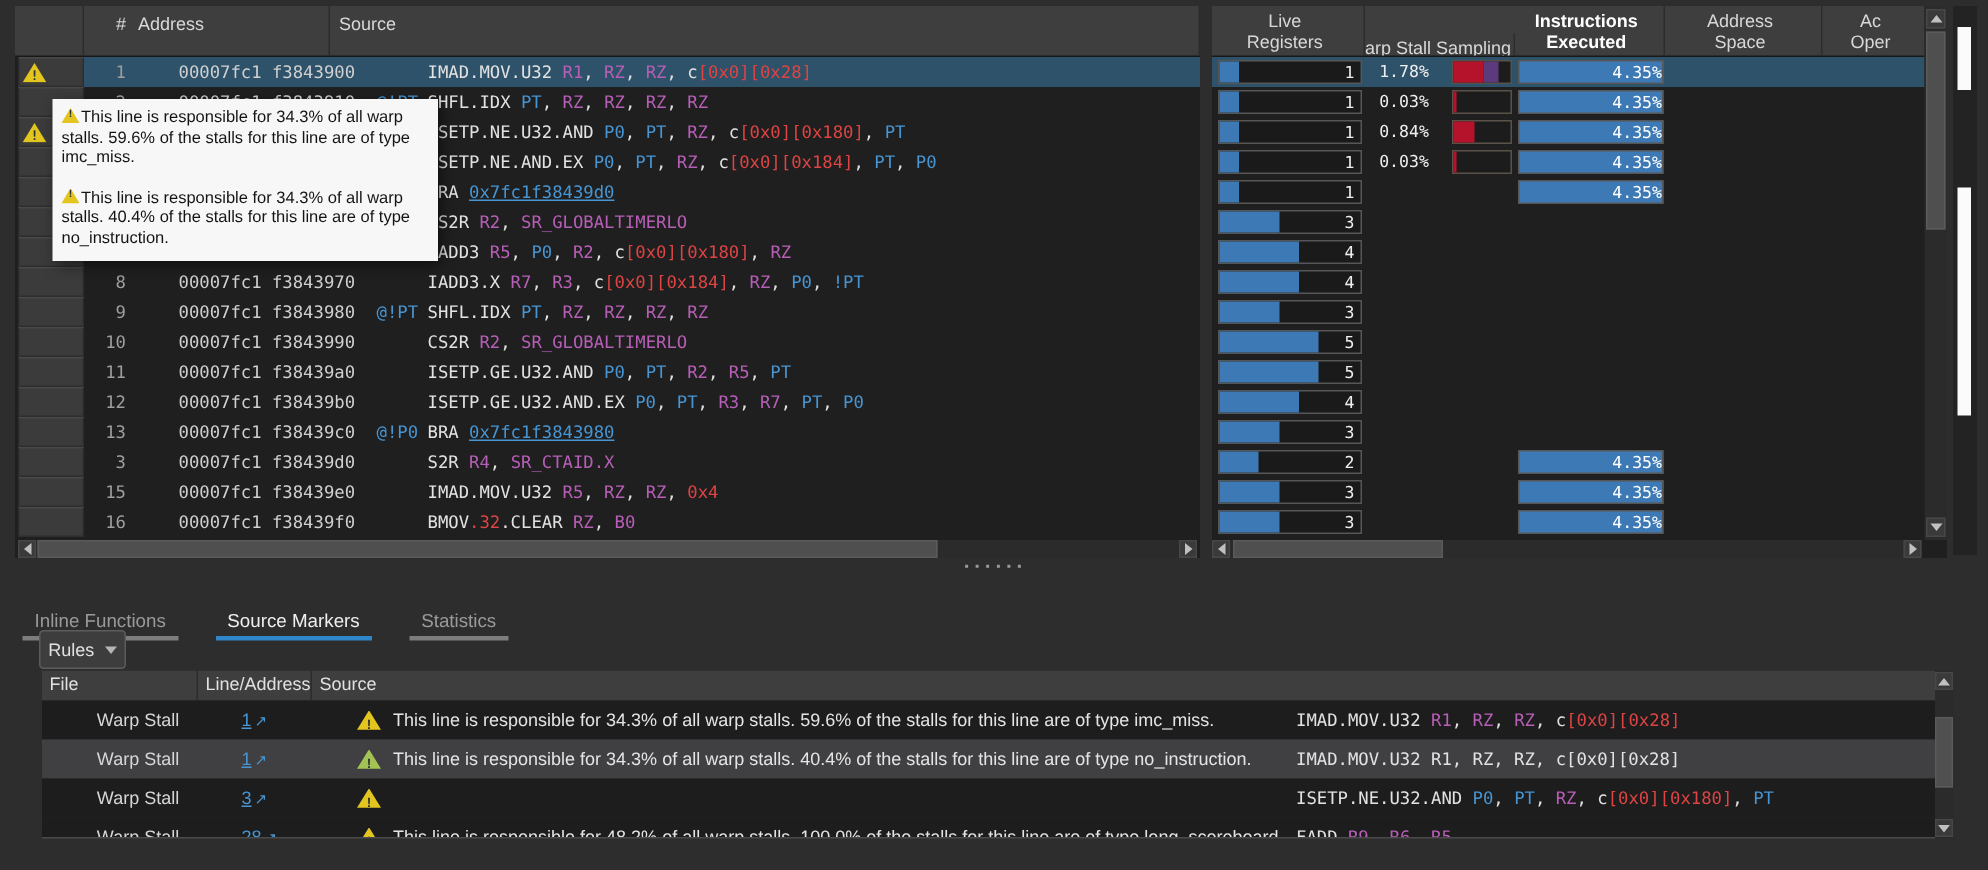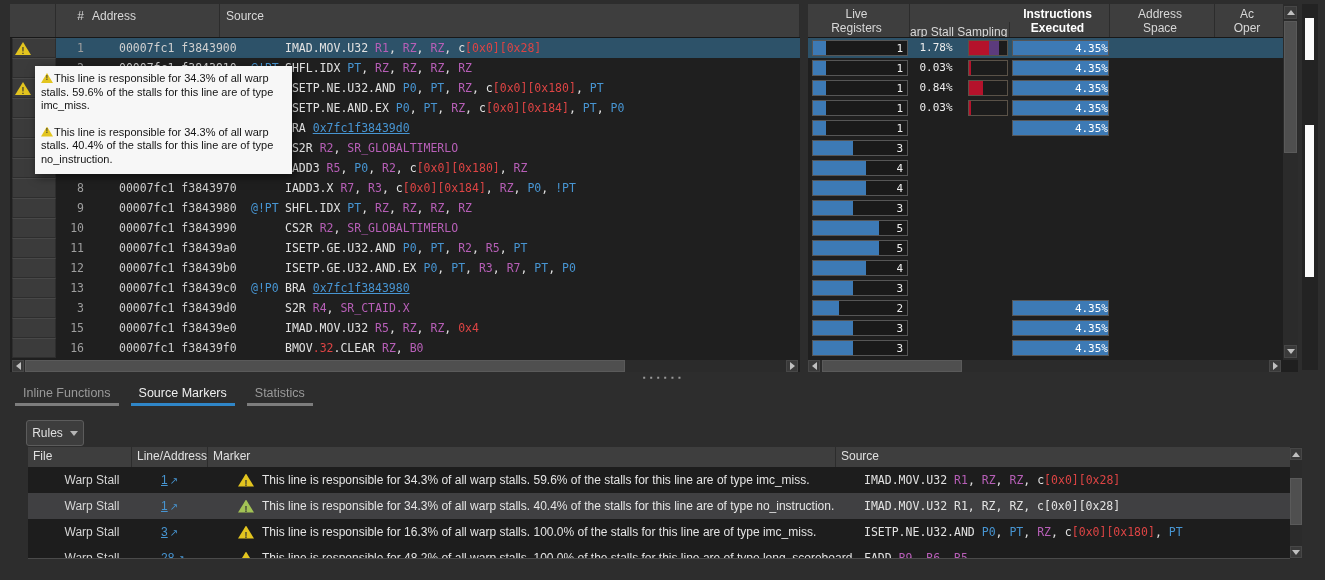--- a/index.html
+++ b/index.html
@@ -86,21 +86,21 @@
   
   .tooltip { position:absolute; left:35px; top:66px; width:257px; background:#f7f7f7;
              color:#141414; font-size:11px; line-height:13.5px; padding:6px 5px 8px 6px;
              box-shadow:2px 3px 9px rgba(0,0,0,.55); z-index:10; }
   .tooltip p + p { margin-top:13px; }
   .tooltip .tri { vertical-align:-1px; margin-right:1px; }
 
   
   .splitter { position:absolute; top:373px; left:0; width:1325px; height:10px;
               text-align:center; color:#9a9a9a; font-size:8px; letter-spacing:1px; line-height:9px; }
-  .tabs { position:absolute; top:385px; left:15px; display:flex; gap:12px;justify-content:flex-end; }
+  .tabs { position:absolute; top:406px; left:15px; display:flex; gap:25px;justify-content:flex-end; }
   .tab { font-size:12.5px; color:#9a9a9a; padding:1px 8px 3px; border-bottom:3px solid #7d7d7d; cursor:pointer; }
   .tab.active { color:#efefef; border-bottom-color:#2f86c8; }
 
   
   .rules-btn { position:absolute; left:26px; top:420px; width:58px; height:26px;
                background:#3d3d3d; border:1px solid #5c5c5c; border-radius:3px;
                color:#e0e0e0; font-size:12px; display:flex; align-items:center;
                justify-content:center; gap:7px; cursor:pointer; }
   .caret { width:0; height:0; border:4px solid transparent; border-top:5px solid #b5b5b5; margin-top:4px; }
 
@@ -468,21 +468,20 @@
 
 <div class="rules-btn">
   <span>Rules</span>
   <span class="caret"></span>
 </div>
 
 <div class="btable">
   <div class="bheader">
     <div class="bh f">File</div>
     <div class="bh l">Line/Address</div>
-    <div class="bh m">Marker</div>
     <div class="bh s">Source</div>
   </div>
   <div>
       <div class="brow">
         <div class="bfile">Warp Stall</div>
         <div class="bline"><u>1</u><span class="blink-arrow">↗</span></div>
         <div class="bmark">
           <span class="tri">
             <i>!</i>
           </span>
@@ -501,21 +500,20 @@
         </div>
         <div class="bsrc"><span class="c-plain">IMAD.MOV.U32 R1, RZ, RZ, c[0x0][0x28]</span></div>
       </div>
       <div class="brow">
         <div class="bfile">Warp Stall</div>
         <div class="bline"><u>3</u><span class="blink-arrow">↗</span></div>
         <div class="bmark">
           <span class="tri">
             <i>!</i>
           </span>
-          <span>This line is responsible for 16.3% of all warp stalls. 100.0% of the stalls for this line are of type imc_miss.</span>
         </div>
         <div class="bsrc"><span class="c-plain">ISETP.NE.U32.AND </span><span class="c-pred">P0</span><span class="c-plain">, </span><span class="c-pred">PT</span><span class="c-plain">, </span><span class="c-reg">RZ</span><span class="c-plain">, </span><span class="c-plain">c</span><span class="c-const">[0x0]</span><span class="c-const">[0x180]</span><span class="c-plain">, </span><span class="c-pred">PT</span></div>
       </div>
       <div class="brow">
         <div class="bfile">Warp Stall</div>
         <div class="bline"><u>28</u><span class="blink-arrow">↗</span></div>
         <div class="bmark">
           <span class="tri">
             <i>!</i>
           </span>

